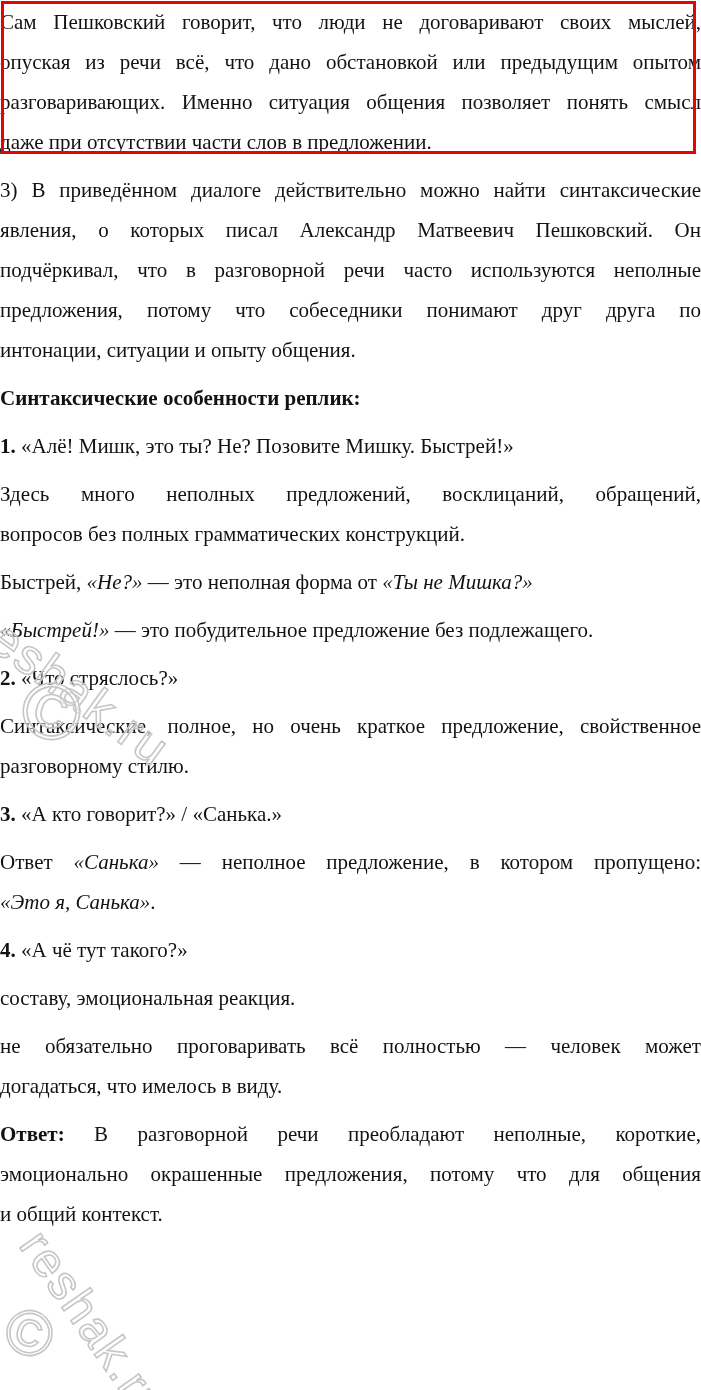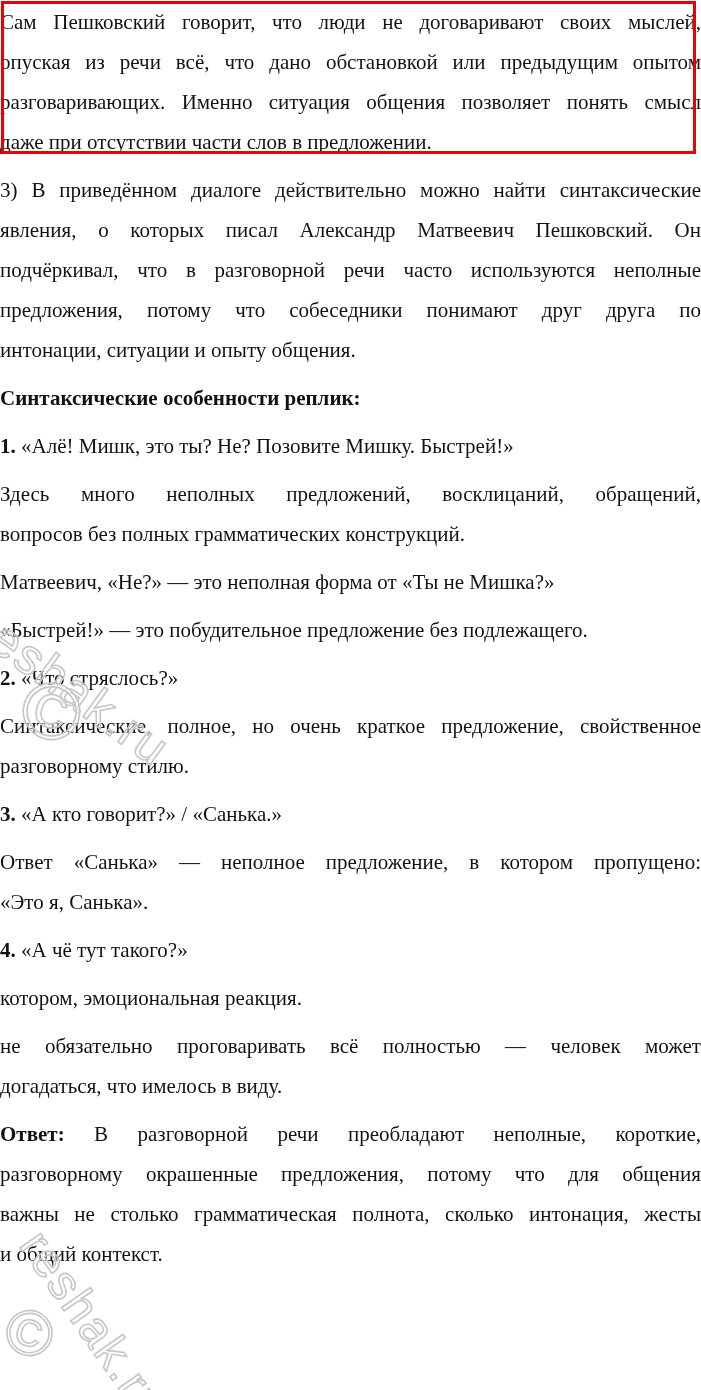--- a/index.html
+++ b/index.html
@@ -13,21 +13,21 @@
   }
   .content { position: relative; padding-top: 2px; z-index: 2; }
   .para { margin: 0 0 8px 0; }
   .line {
     line-height: 40px;
     text-align: justify;
     text-align-last: justify;
   }
   .line.last { text-align: left; text-align-last: left; }
   .b { font-weight: bold; margin-top: 33px; }
-  .i { }
+  .i { font-style: italic; }
   .red-frame {
     position: absolute; left: 1px; top: 1px;
     width: 695px; height: 153px;
     border: 3px solid #e30505;
     box-sizing: border-box;
     z-index: 5;
     pointer-events: none;
   }
   .wm {
     position: absolute; z-index: 3;
@@ -73,21 +73,21 @@
         <div class="line last"><span class="b">Синтаксические особенности реплик:</span></div>
       </div>
       <div class="para">
         <div class="line last"><span class="b">1.</span><span> «Алё! Мишк, это ты? Не? Позовите Мишку. Быстрей!»</span></div>
       </div>
       <div class="para">
         <div class="line"><span>Здесь много неполных предложений, восклицаний, обращений,</span></div>
         <div class="line last"><span>вопросов без полных грамматических конструкций.</span></div>
       </div>
       <div class="para">
-        <div class="line last"><span>Матвеевич, </span><span class="i">«Не?»</span><span> — это неполная форма от </span><span class="i">«Ты не Мишка?»</span></div>
+        <div class="line last"><span>Быстрей, </span><span class="i">«Не?»</span><span> — это неполная форма от </span><span class="i">«Ты не Мишка?»</span></div>
       </div>
       <div class="para">
         <div class="line last"><span class="i">«Быстрей!»</span><span> — это побудительное предложение без подлежащего.</span></div>
       </div>
       <div class="para">
         <div class="line last"><span class="b">2.</span><span> «Что стряслось?»</span></div>
       </div>
       <div class="para">
         <div class="line"><span>Синтаксические, полное, но очень краткое предложение, свойственное</span></div>
         <div class="line last"><span>разговорному стилю.</span></div>
@@ -96,26 +96,25 @@
         <div class="line last"><span class="b">3.</span><span> «А кто говорит?» / «Санька.»</span></div>
       </div>
       <div class="para">
         <div class="line"><span>Ответ </span><span class="i">«Санька»</span><span> — неполное предложение, в котором пропущено:</span></div>
         <div class="line last"><span class="i">«Это я, Санька»</span><span>.</span></div>
       </div>
       <div class="para">
         <div class="line last"><span class="b">4.</span><span> «А чё тут такого?»</span></div>
       </div>
       <div class="para">
-        <div class="line last"><span>котором, эмоциональная реакция.</span></div>
+        <div class="line last"><span>составу, эмоциональная реакция.</span></div>
       </div>
       <div class="para">
         <div class="line"><span>не обязательно проговаривать всё полностью — человек может</span></div>
         <div class="line last"><span>догадаться, что имелось в виду.</span></div>
       </div>
       <div class="para">
         <div class="line"><span class="b">Ответ:</span><span> В разговорной речи преобладают неполные, короткие,</span></div>
-        <div class="line"><span>разговорному окрашенные предложения, потому что для общения</span></div>
-        <div class="line"><span>важны не столько грамматическая полнота, сколько интонация, жесты</span></div>
+        <div class="line"><span>эмоционально окрашенные предложения, потому что для общения</span></div>
         <div class="line last"><span>и общий контекст.</span></div>
       </div>
     </div>
 </main>
 
 </body></html>

